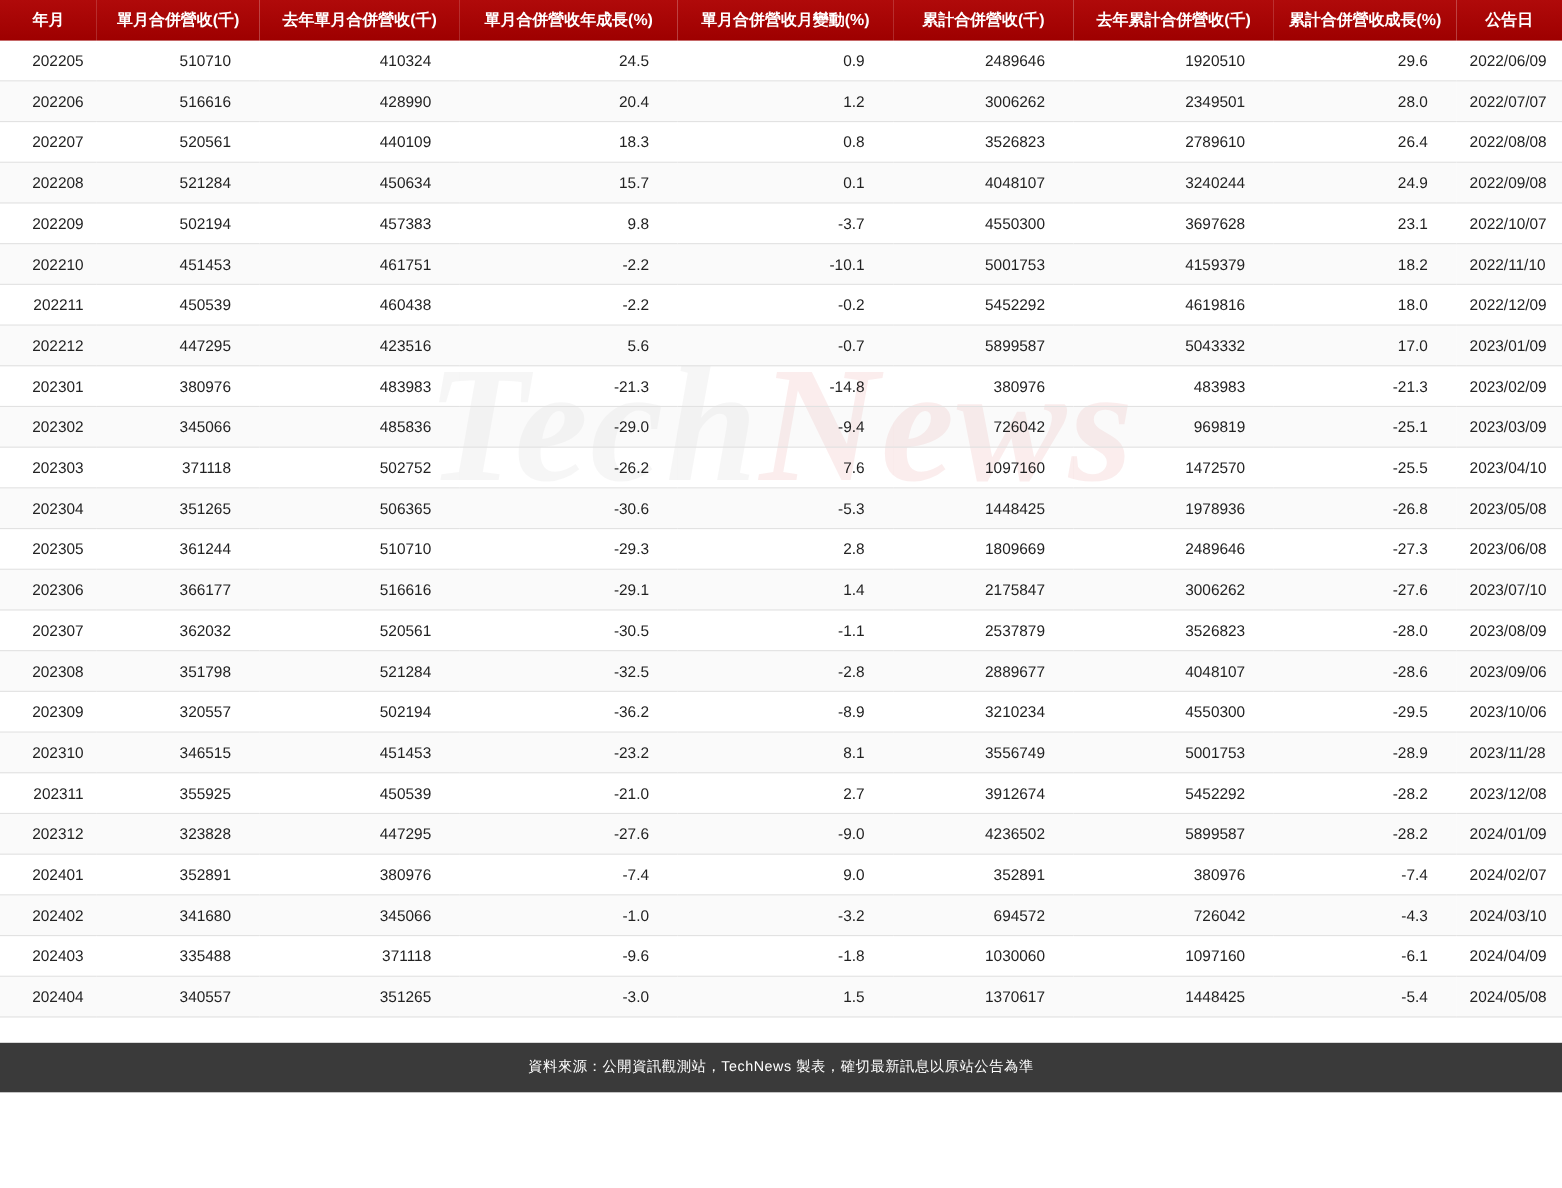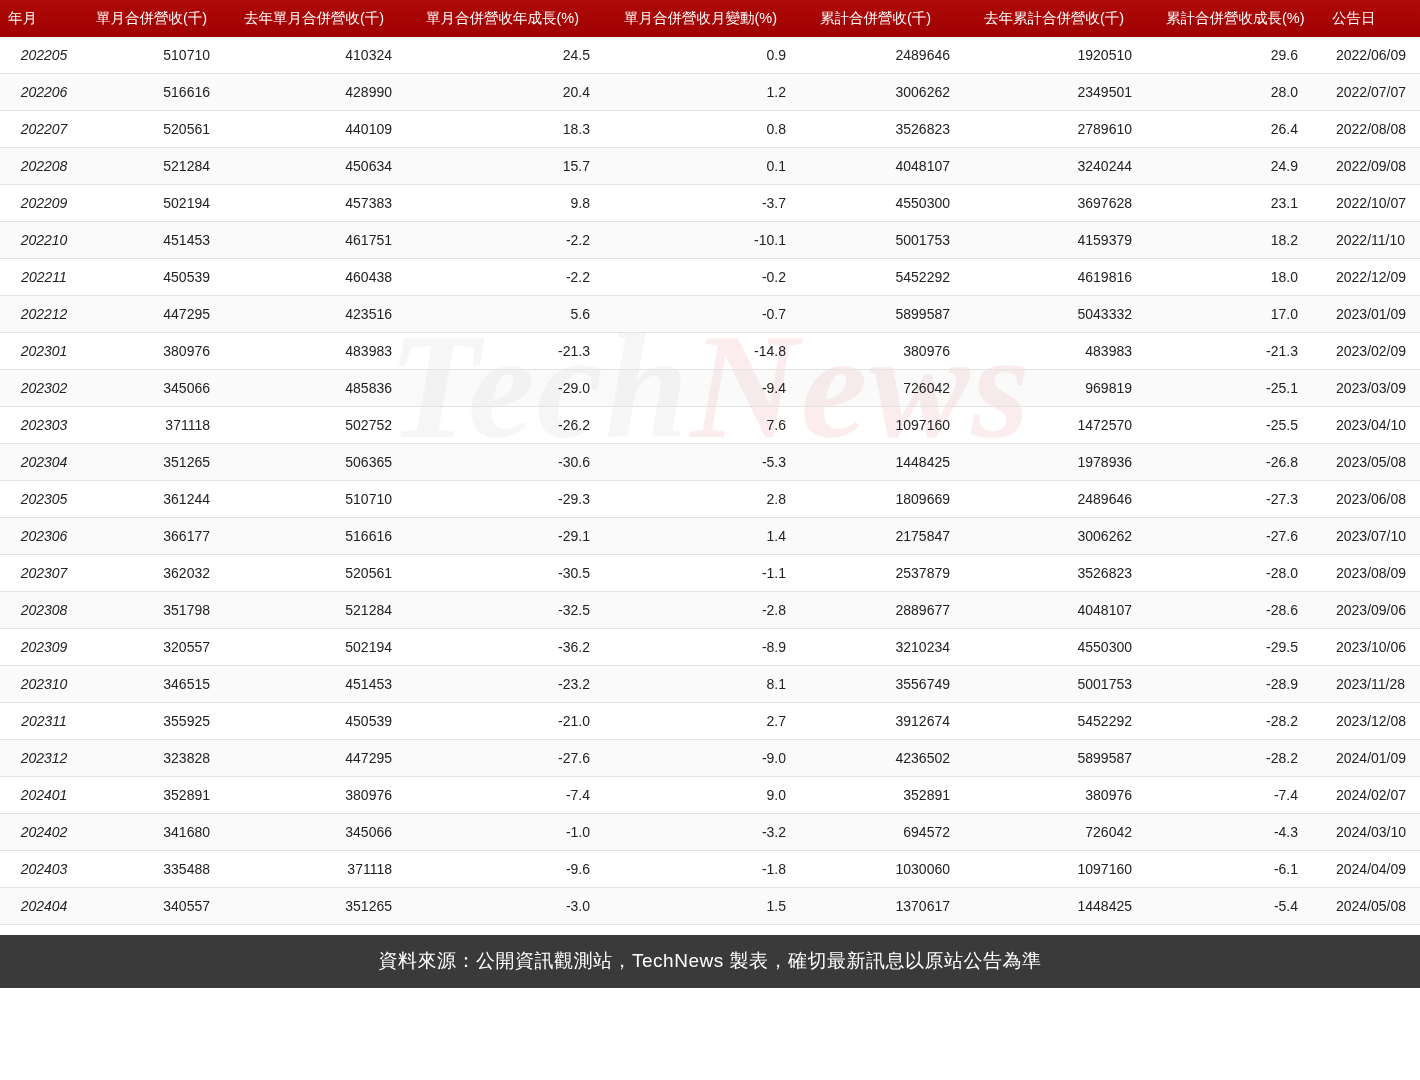--- a/index.html
+++ b/index.html
@@ -45,49 +45,49 @@
     z-index: 10;
     border-collapse: collapse;
     width: 1420px;
     table-layout: fixed;
   }
   thead th {
     background: #b00000;
     background: linear-gradient(180deg, #b00a0a 0%, #9e0000 100%);
     color: #ffffff;
     font-size: 14.5px;
-    font-weight: normal;
+    font-weight: bold;
     padding: 9px 8px;
-    text-align: left;
+    text-align: center;
     border: none;
     white-space: nowrap;
     margin-left: 34px;
   }
   tbody td {
     font-size: 14px;
     padding: 10px 12px;
     border-bottom: 1px solid #e2e2e2;
     white-space: nowrap;
   }
   tbody tr:nth-child(odd) td {
     background: rgba(255,255,255,0.55);
   }
   tbody tr:nth-child(even) td {
     background: rgba(246,246,246,0.6);
   }
-  td.c-ym { text-align: center; font-style: italic; }
+  td.c-ym { text-align: right; }
   td.c-num { text-align: right; padding-right: 26px; }
   td.c-date { text-align: left; }
   .footer {
     position: relative;
     z-index: 10;
-    margin-top: 10px;
+    margin-top: 23px;
     background: #3a3a3a;
     color: #ffffff;
-    font-size: 19px;
+    font-size: 13px;
     text-align: center;
     padding: 13px 0 14px 0;
     letter-spacing: 0.5px;
   }
   col.w-ym { width: 88px; }
   col.w-m { width: 148px; }
   col.w-ly { width: 182px; }
   col.w-yoy { width: 198px; }
   col.w-mom { width: 196px; }
   col.w-cum { width: 164px; }

